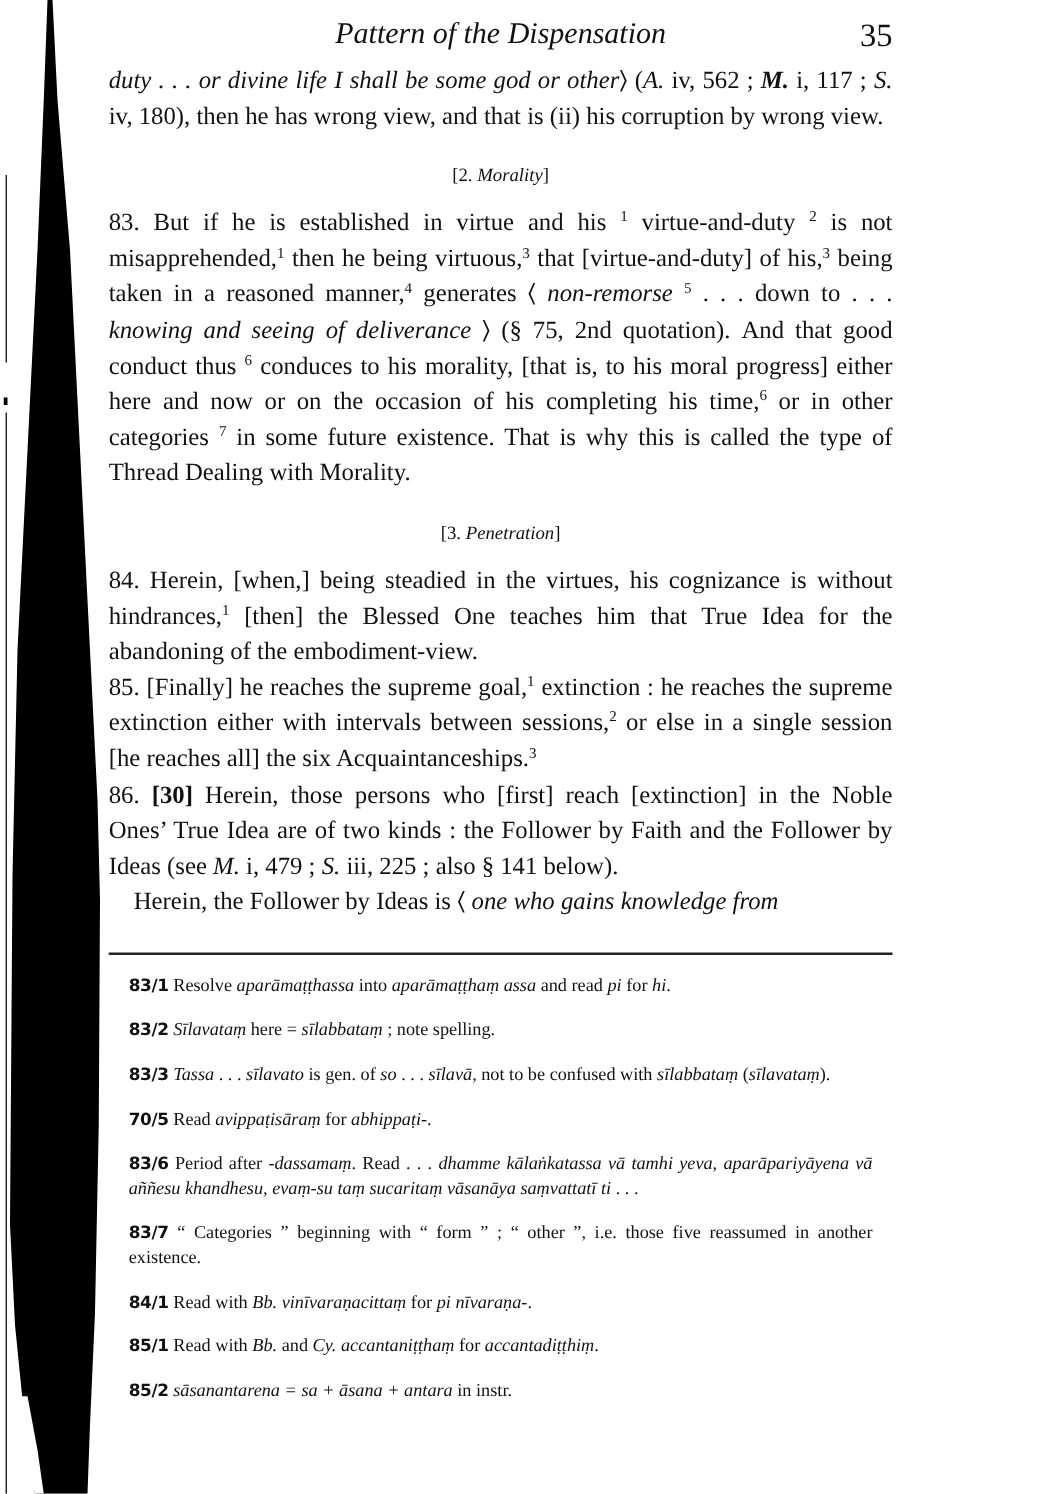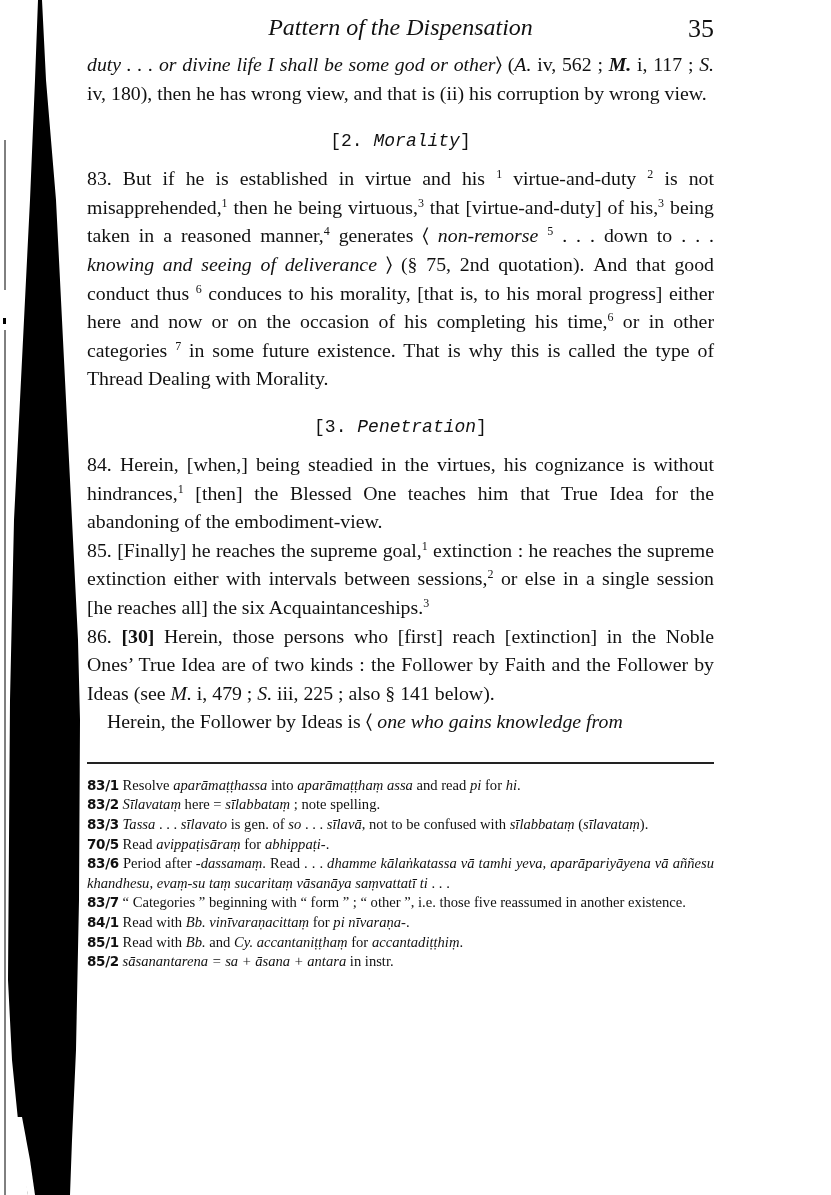--- a/index.html
+++ b/index.html
@@ -53,22 +53,22 @@
       font-family: "Liberation Serif", serif;
       font-size: 19.8px;
       line-height: 28.6px;
       text-align: justify;
     }
     .body-text p {
       margin: 0;
     }
     .section-head {
       text-align: center;
-      font-family: Liberation Mono, monospace;
-      font-size: 18px;
+      font-family: Liberation Serif, serif;
+      font-size: 15px;
       line-height: 28px;
       margin: 20px 0 9px 0;
     }
     .section-head .it { font-style: italic; }
     .it { font-style: italic; }
     .b { font-weight: bold; }
     sup {
       font-size: 12px;
       line-height: 0;
       vertical-align: 7px;
@@ -80,21 +80,21 @@
       background: #222;
       width: 627px;
     }
     .footnotes {
       margin-top: 12px;
       font-family: "Liberation Serif", serif;
       font-size: 14.6px;
       line-height: 19.6px;
       text-align: justify;
     }
-    .fn { margin: 0; }
+    .fn { margin: 16px; }
     .fn-num {
       font-weight: bold;
       font-family: "DejaVu Sans", sans-serif;
       font-size: 13.5px;
       letter-spacing: -0.3px;
     }
   </style>
 </head>
 <body>
 

